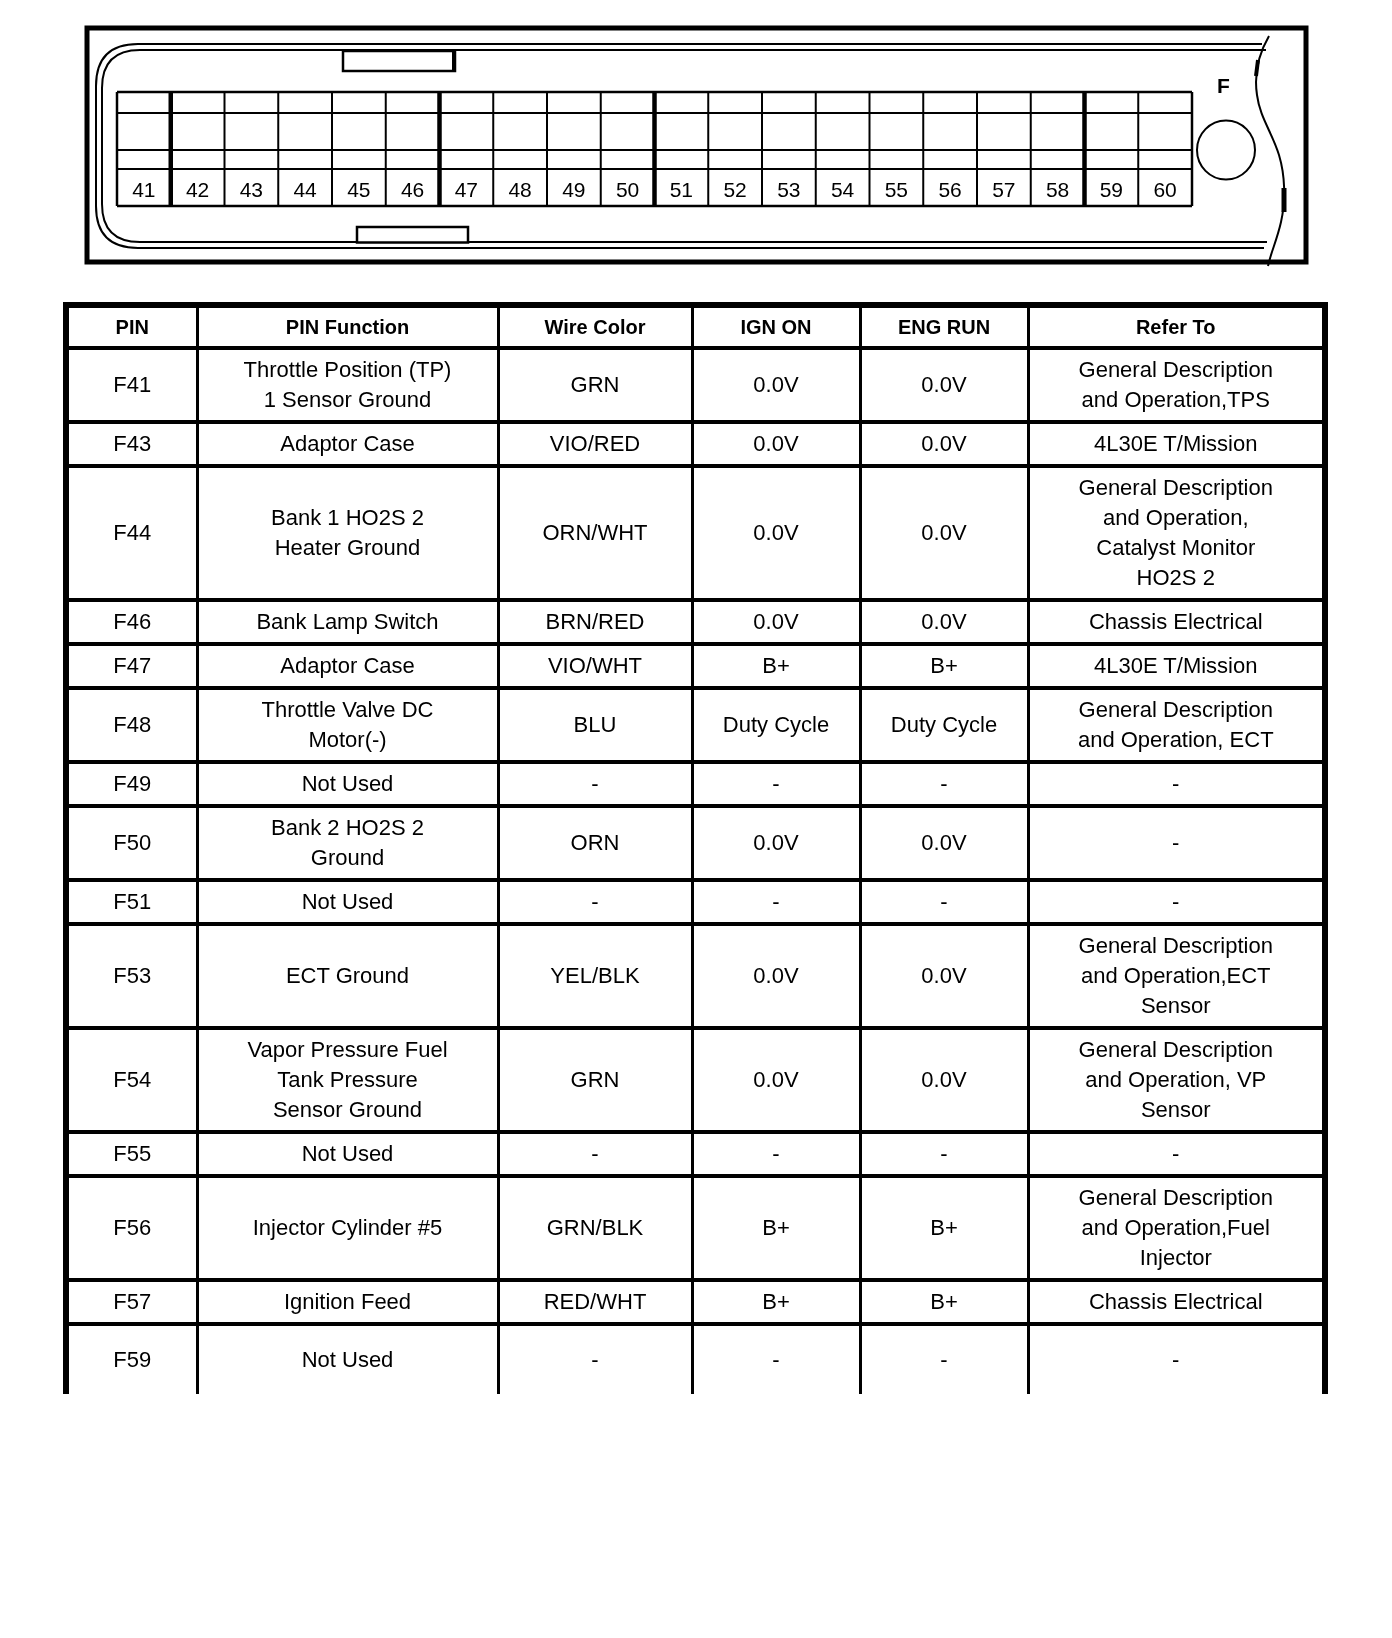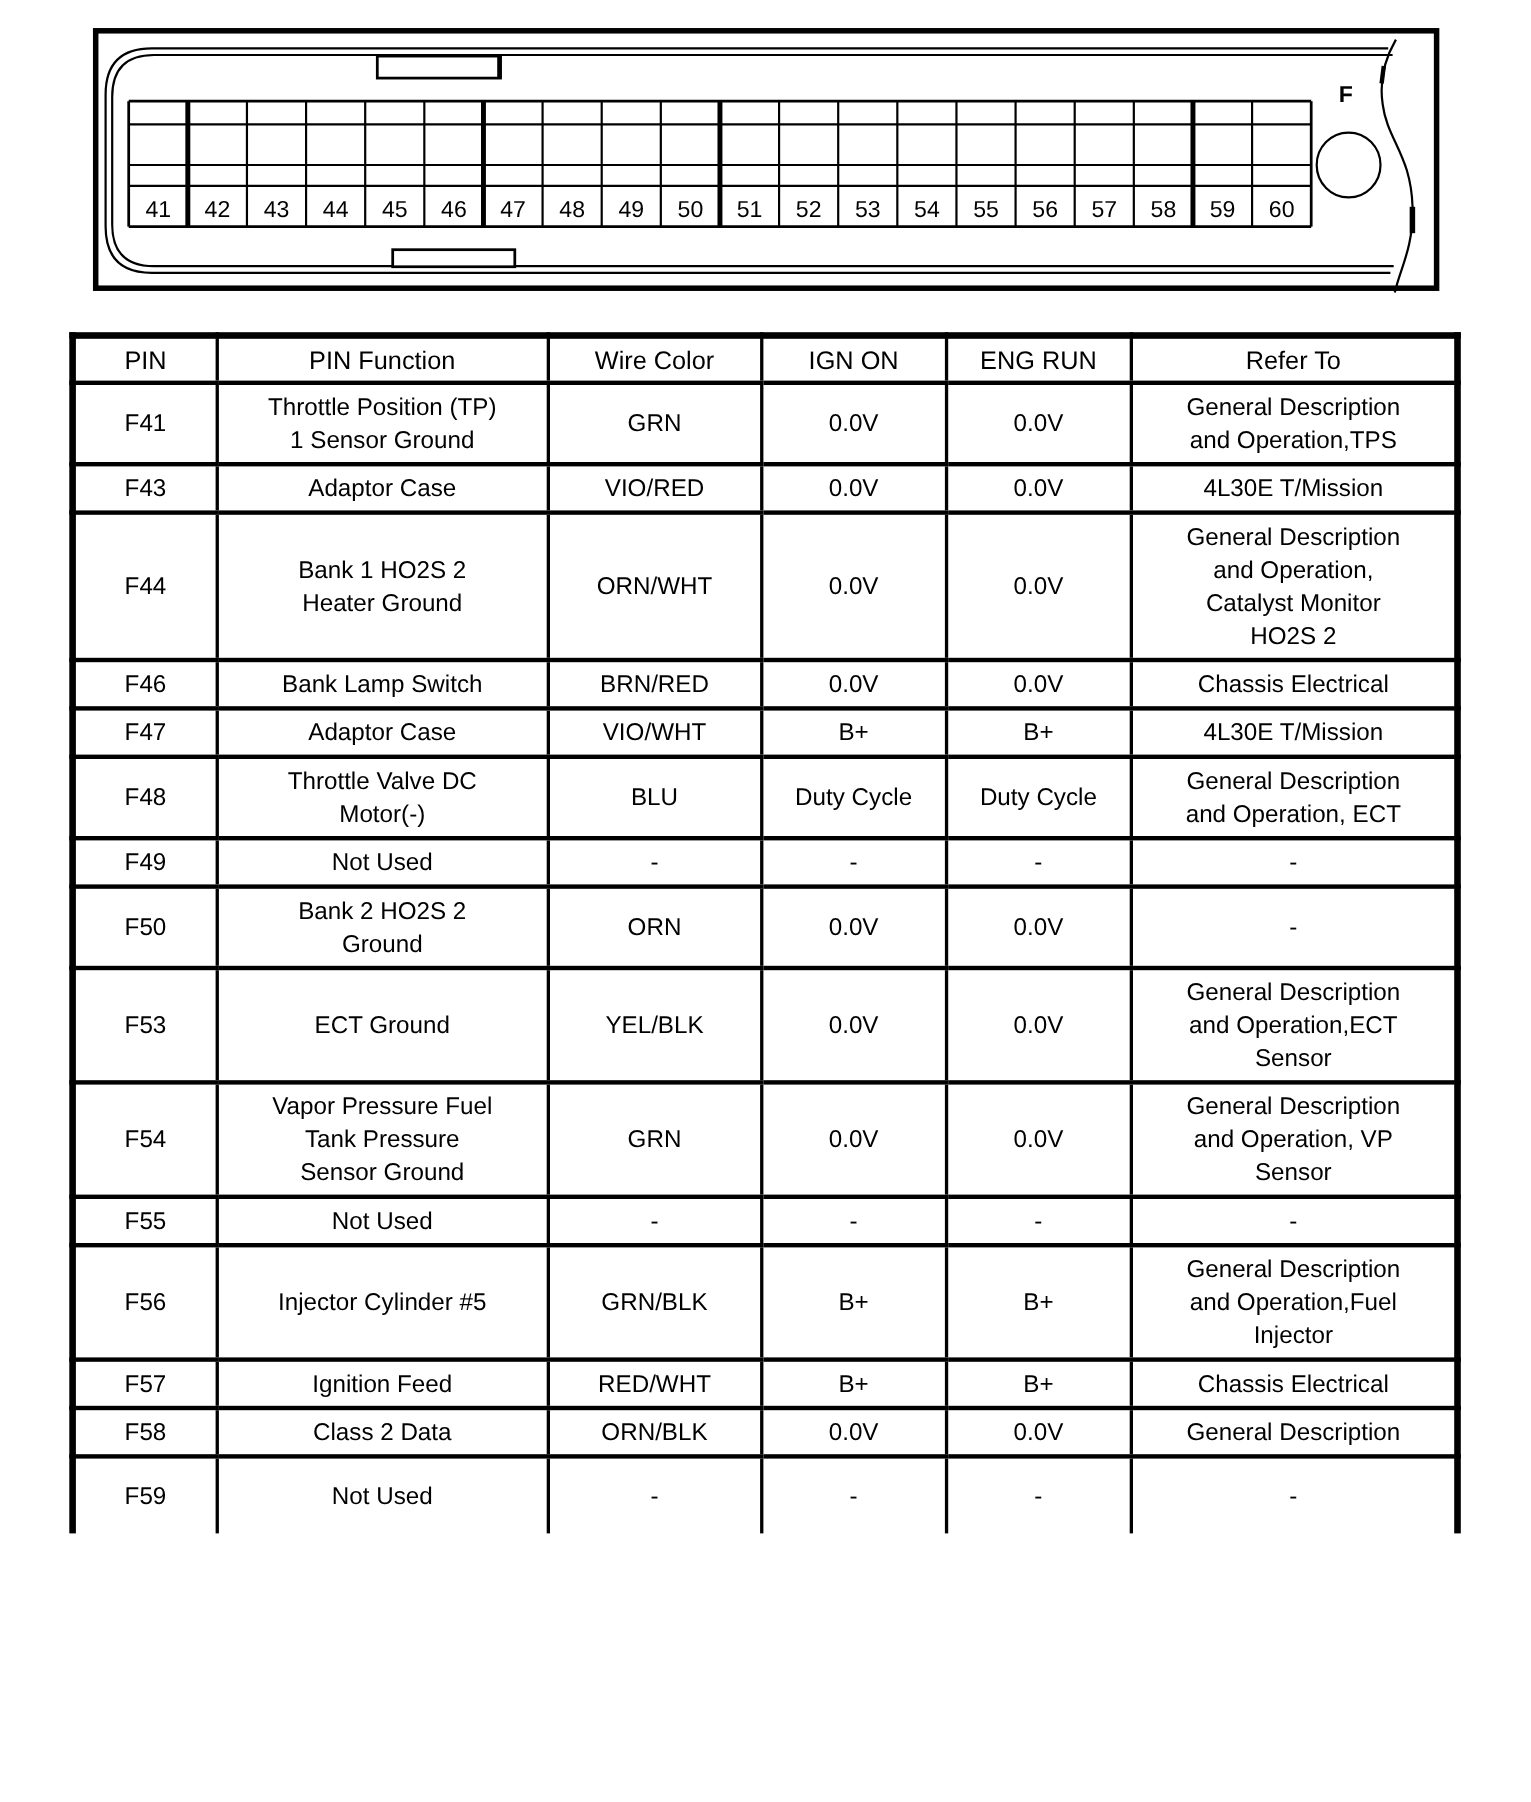--- a/index.html
+++ b/index.html
@@ -36,22 +36,22 @@
   }
   table.pin-table {
     border-collapse: collapse;
     table-layout: fixed;
     width: 1259px;
     margin: 17px 0 0 63px;
     border: 6px solid #000;
     border-bottom: none;
   }
   table.pin-table th {
-    font-size: 23px;
-    font-weight: normal;
+    font-size: 20px;
+    font-weight: bold;
     height: 34px;
     text-align: center;
     vertical-align: middle;
     padding: 2px 4px;
   }
   table.pin-table td {
     font-size: 22px;
     line-height: 30px;
     text-align: center;
     vertical-align: middle;
@@ -237,20 +237,28 @@
         <tr>
           <td>F50</td>
           <td>Bank 2 HO2S 2
 Ground</td>
           <td>ORN</td>
           <td>0.0V</td>
           <td>0.0V</td>
           <td>-</td>
         </tr>
         <tr>
+          <td>F51</td>
+          <td>Not Used</td>
+          <td>-</td>
+          <td>-</td>
+          <td>-</td>
+          <td>-</td>
+        </tr>
+        <tr>
           <td>F53</td>
           <td>ECT Ground</td>
           <td>YEL/BLK</td>
           <td>0.0V</td>
           <td>0.0V</td>
           <td>General Description
 and Operation,ECT
 Sensor</td>
         </tr>
         <tr>
@@ -284,28 +292,20 @@
 Injector</td>
         </tr>
         <tr>
           <td>F57</td>
           <td>Ignition Feed</td>
           <td>RED/WHT</td>
           <td>B+</td>
           <td>B+</td>
           <td>Chassis Electrical</td>
         </tr>
-        <tr>
-          <td>F58</td>
-          <td>Class 2 Data</td>
-          <td>ORN/BLK</td>
-          <td>0.0V</td>
-          <td>0.0V</td>
-          <td>General Description</td>
-        </tr>
         <tr class="cut-row">
           <td>F59</td>
           <td>Not Used</td>
           <td>-</td>
           <td>-</td>
           <td>-</td>
           <td>-</td>
         </tr>
       </tbody>
   </table>

